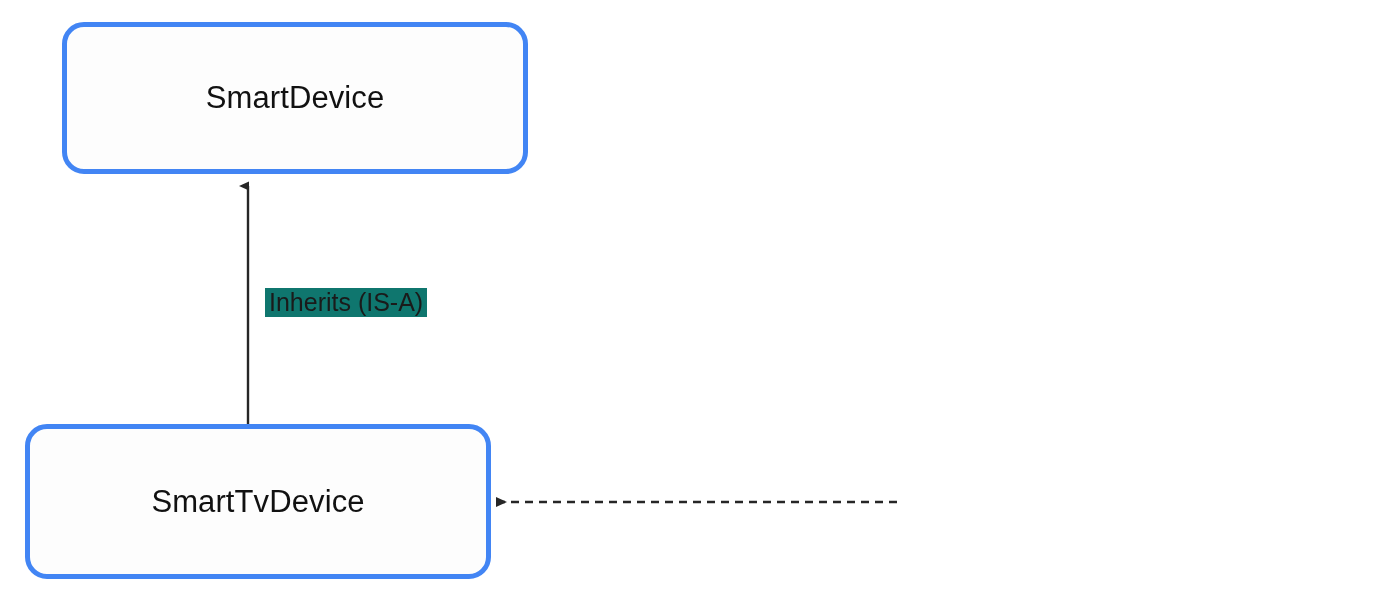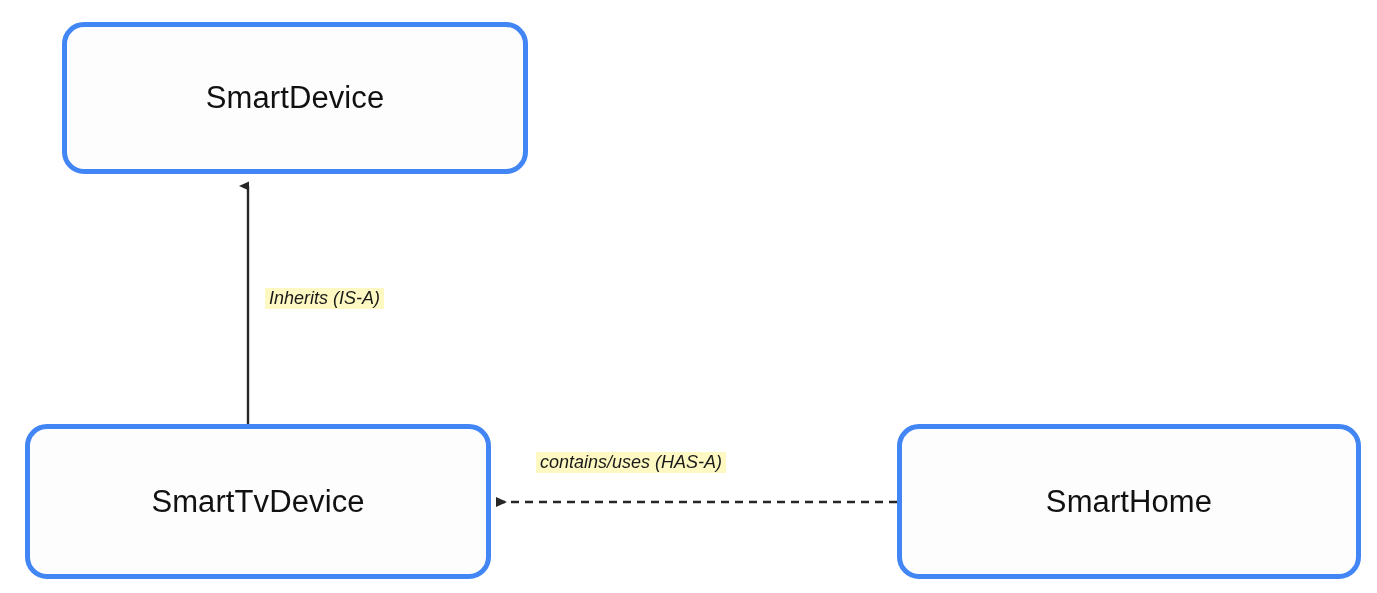--- a/index.html
+++ b/index.html
@@ -41,27 +41,26 @@
     font-family: "Liberation Sans", sans-serif;
     font-size: 31px;
     font-weight: 400;
     letter-spacing: 0.1px;
     color: #111111;
     white-space: nowrap;
   }
   .edge-label {
     position: absolute;
     font-family: "Liberation Sans", sans-serif;
-    font-size: 18px;
+    font-size: 25px;
     font-weight: 400;
     color: #1a1a1a;
     white-space: nowrap;
-    background: #fef9c3;
+    background: #0f766e;
     padding: 0 4px;
-    font-style: italic;
   }
 </style>
 </head>
 <body>
 
 <div id="diagram-root">
 
   <svg class="diagram-svg" viewBox="0 0 1377 593">
     <defs>
       <marker id="arrow-up-head" markerWidth="10" markerHeight="10" refX="5" refY="9" orient="auto-start-reverse" markerUnits="userSpaceOnUse">
@@ -78,21 +77,17 @@
   </svg>
 
   <div class="node-box" style="left:17px; top:22px; width:466px; height:152px; border-color:#4285F4;margin-left:45px;">
     <span class="node-label">SmartDevice</span>
   </div>
 
   <div class="node-box" style="left:25px; top:424px; width:466px; height:155px; border-color:#4285F4;">
     <span class="node-label">SmartTvDevice</span>
   </div>
 
-  <div class="node-box" style="left:897px; top:424px; width:464px; height:155px; border-color:#4285F4;">
-    <span class="node-label">SmartHome</span>
-  </div>
 
   <span class="edge-label" style="left:265px; top:288px;">Inherits (IS-A)</span>
 
-  <span class="edge-label" style="left:536px; top:452px;">contains/uses (HAS-A)</span>
 
 </div>
 
 </body></html>

